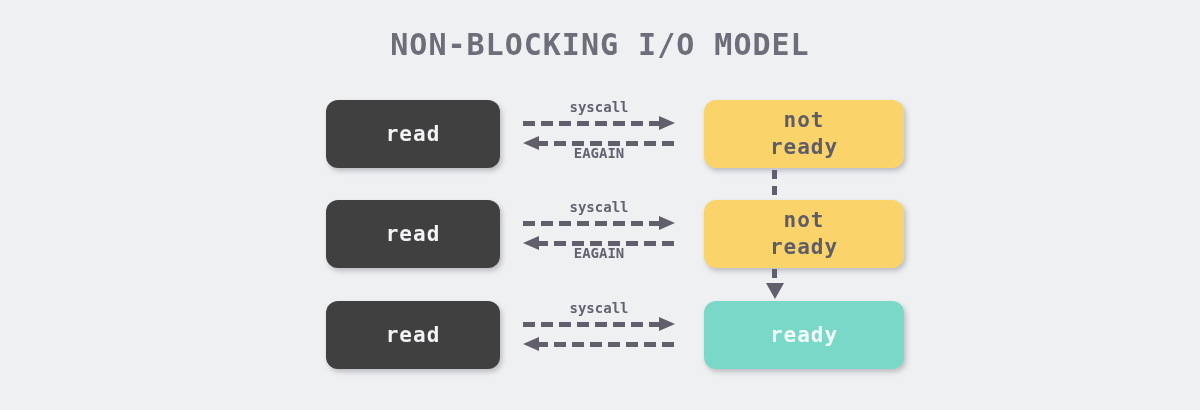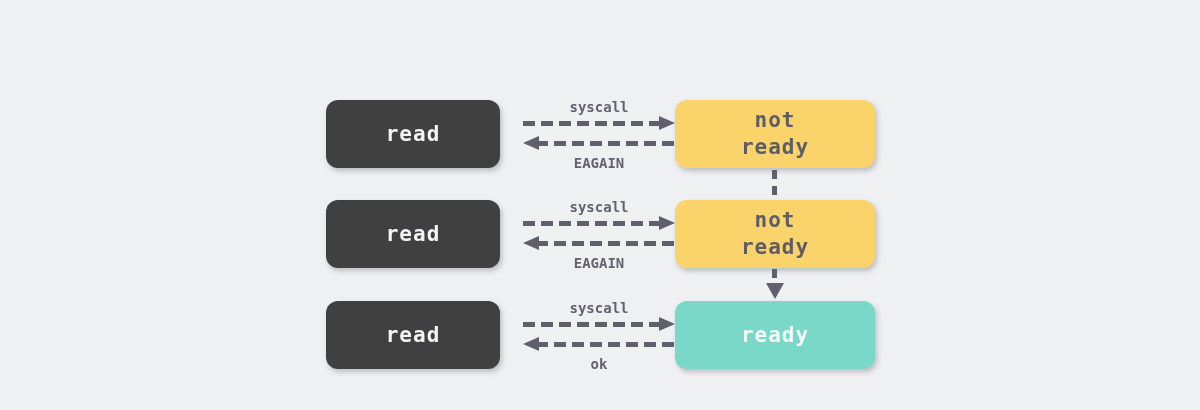--- a/index.html
+++ b/index.html
@@ -30,38 +30,38 @@
   .row2{top:200px;}
   .row3{top:301px;}
   .box{
     position:absolute;top:0;height:68px;
     border-radius:12px;
     display:flex;flex-direction:column;
     align-items:center;justify-content:center;
     box-shadow:2px 3px 5px rgba(96,95,107,0.35);
   }
   .box-left{left:326px;width:174px;background:#404040;}
-  .box-right{left:675px;width:200px;}
+  .box-right{left:704px;width:200px;}
   .box-yellow{background:#fad46b;}
   .box-teal{background:#7ad8c9;}
   .box-text{
     font-size:21px;line-height:27px;font-weight:700;letter-spacing:1px;
     white-space:pre;
   }
   .box-text:empty{display:none;}
   .text-light{color:#f4f4f6;}
   .text-dark{color:#5e5c67;}
   .text-mint{color:#f4fbf9;}
   .channel{position:absolute;left:523px;width:152px;top:0;height:68px;}
   .lbl{
     position:absolute;left:0;width:100%;text-align:center;
     font-size:14px;line-height:17px;font-weight:700;color:#636270;
   }
   .lbl-top{top:-1px;}
-  .lbl-bottom{top:55px;}
+  .lbl-bottom{top:45px;}
   .harrow{position:absolute;left:0;width:100%;height:14px;}
   .harrow-request{top:16px;}
   .harrow-response{top:36px;}
   .dash-h{
     position:absolute;top:5px;height:5px;
     background:repeating-linear-gradient(90deg,#615f6b 0 12px,transparent 12px 18px);
   }
   .harrow-request .dash-h{left:0;right:13px;}
   .harrow-response .dash-h{left:13px;right:0;}
   .head-r{
@@ -88,20 +88,21 @@
     position:absolute;left:0;top:14px;width:0;height:0;
     border-top:16px solid #615f6b;
     border-left:9px solid transparent;border-right:9px solid transparent;
   }
 </style>
 </head>
 <body>
 
 <div class="canvas">
 
+  <h1 class="title">NON-BLOCKING I/O MODEL</h1>
 
   <div class="row row1">
     <div class="box box-left">
       <span class="box-text text-light">read</span>
     </div>
     <div class="channel">
       <div class="lbl lbl-top">syscall</div>
       <div class="harrow harrow-request">
         <span class="dash-h"></span>
         <span class="head-r"></span>
@@ -147,21 +148,20 @@
     <div class="channel">
       <div class="lbl lbl-top">syscall</div>
       <div class="harrow harrow-request">
         <span class="dash-h"></span>
         <span class="head-r"></span>
       </div>
       <div class="harrow harrow-response">
         <span class="head-l"></span>
         <span class="dash-h"></span>
       </div>
-      <div class="lbl lbl-bottom">ok</div>
     </div>
     <div class="box box-right box-teal">
       <span class="box-text text-mint">ready</span>
 
     </div>
   </div>
 
   <div class="vconn vconn1"></div>
   <div class="vconn2-wrap">
     <span class="dash-v"></span>

